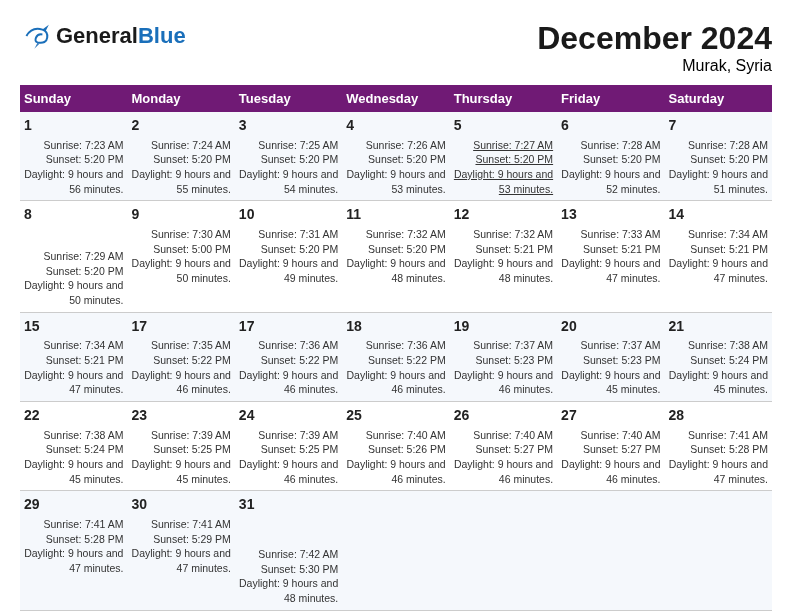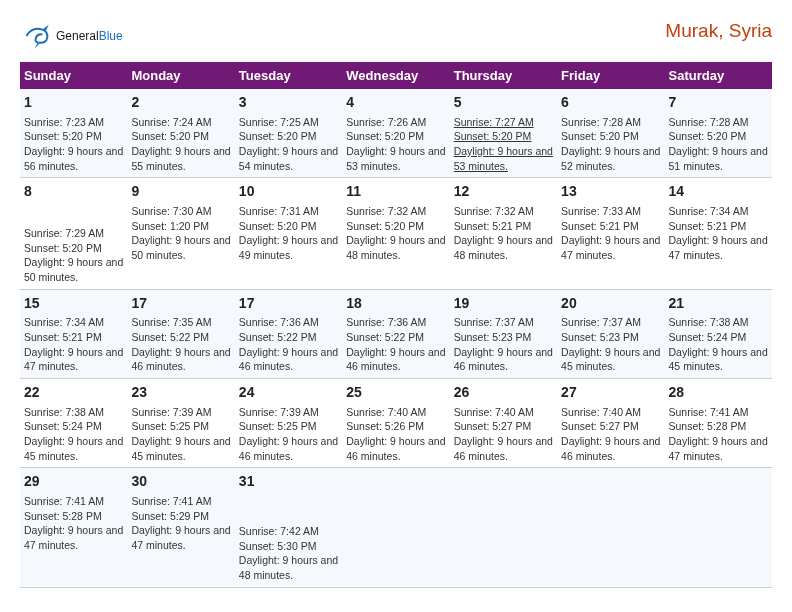--- a/index.html
+++ b/index.html
@@ -27,22 +27,22 @@
     }
     .title-block {
       text-align: right;
     }
     .month-title {
       font-size: 32px;
       font-weight: bold;
       color: #1a1a1a;
     }
     .location {
-      font-size: 19px;
-      color: #c2410c;
+      font-size: 16px;
+      color: #000000;
     }
     table {
       width: 100%;
       border-collapse: collapse;
       font-size: 11px;
     }
     thead th {
       background: #701a75;
       color: #fff;
       padding: 6px 4px;
@@ -68,37 +68,39 @@
     }
     .day-num {
       font-size: 14px;
       font-weight: bold;
       display: block;
       margin-bottom: 2px;
     }
     .day-info {
       font-size: 10.5px;
       color: #333;
+      text-align: right;
     }
   </style>
 </head>
 <body>
 
 <div class="header">
   <div class="logo">
     <svg class="logo-bird" viewBox="0 0 40 40">
       <path d="M8,20 Q15,8 28,12 Q35,14 34,22 Q33,30 22,28 Q18,27 20,22 Q22,17 28,18" stroke="#1a6fba" stroke-width="2.5" fill="none"></path>
       <path d="M28,12 L36,6 L32,14" fill="#1a6fba"></path>
       <path d="M22,28 L18,36 L24,30" fill="#3a7fc1"></path>
     </svg>
     <div>
-      <div style="font-size:12px;font-weight:normal;color:#1a1a1a;">General<span style="color:#1a6fba;">Blue</span></div>
+      <div style="font-size:22px;font-weight:bold;color:#1a1a1a;">General<span style="color:#1a6fba;">Blue</span></div>
     </div>
   </div>
   <div class="title-block">
+    <div class="month-title">December 2024</div>
     <div class="location">Murak, Syria</div>
   </div>
 </div>
 
 <table>
   <thead>
     <tr>
     <th>Sunday</th>
         <th>Monday</th>
         <th>Tuesday</th>
@@ -156,21 +158,21 @@
       <tr>
         <td>
           <span class="day-num">8</span>
           <div class="day-info" style="white-space: pre-line; margin-top: 24px;">Sunrise: 7:29 AM
 Sunset: 5:20 PM
 Daylight: 9 hours and 50 minutes.</div>
         </td>
         <td>
           <span class="day-num">9</span>
           <div class="day-info" style="white-space: pre-line;">Sunrise: 7:30 AM
-Sunset: 1:20 PM
+Sunset: 5:00 PM
 Daylight: 9 hours and 50 minutes.</div>
         </td>
         <td>
           <span class="day-num">10</span>
           <div class="day-info" style="white-space: pre-line;">Sunrise: 7:31 AM
 Sunset: 5:20 PM
 Daylight: 9 hours and 49 minutes.</div>
         </td>
         <td>
           <span class="day-num">11</span>

